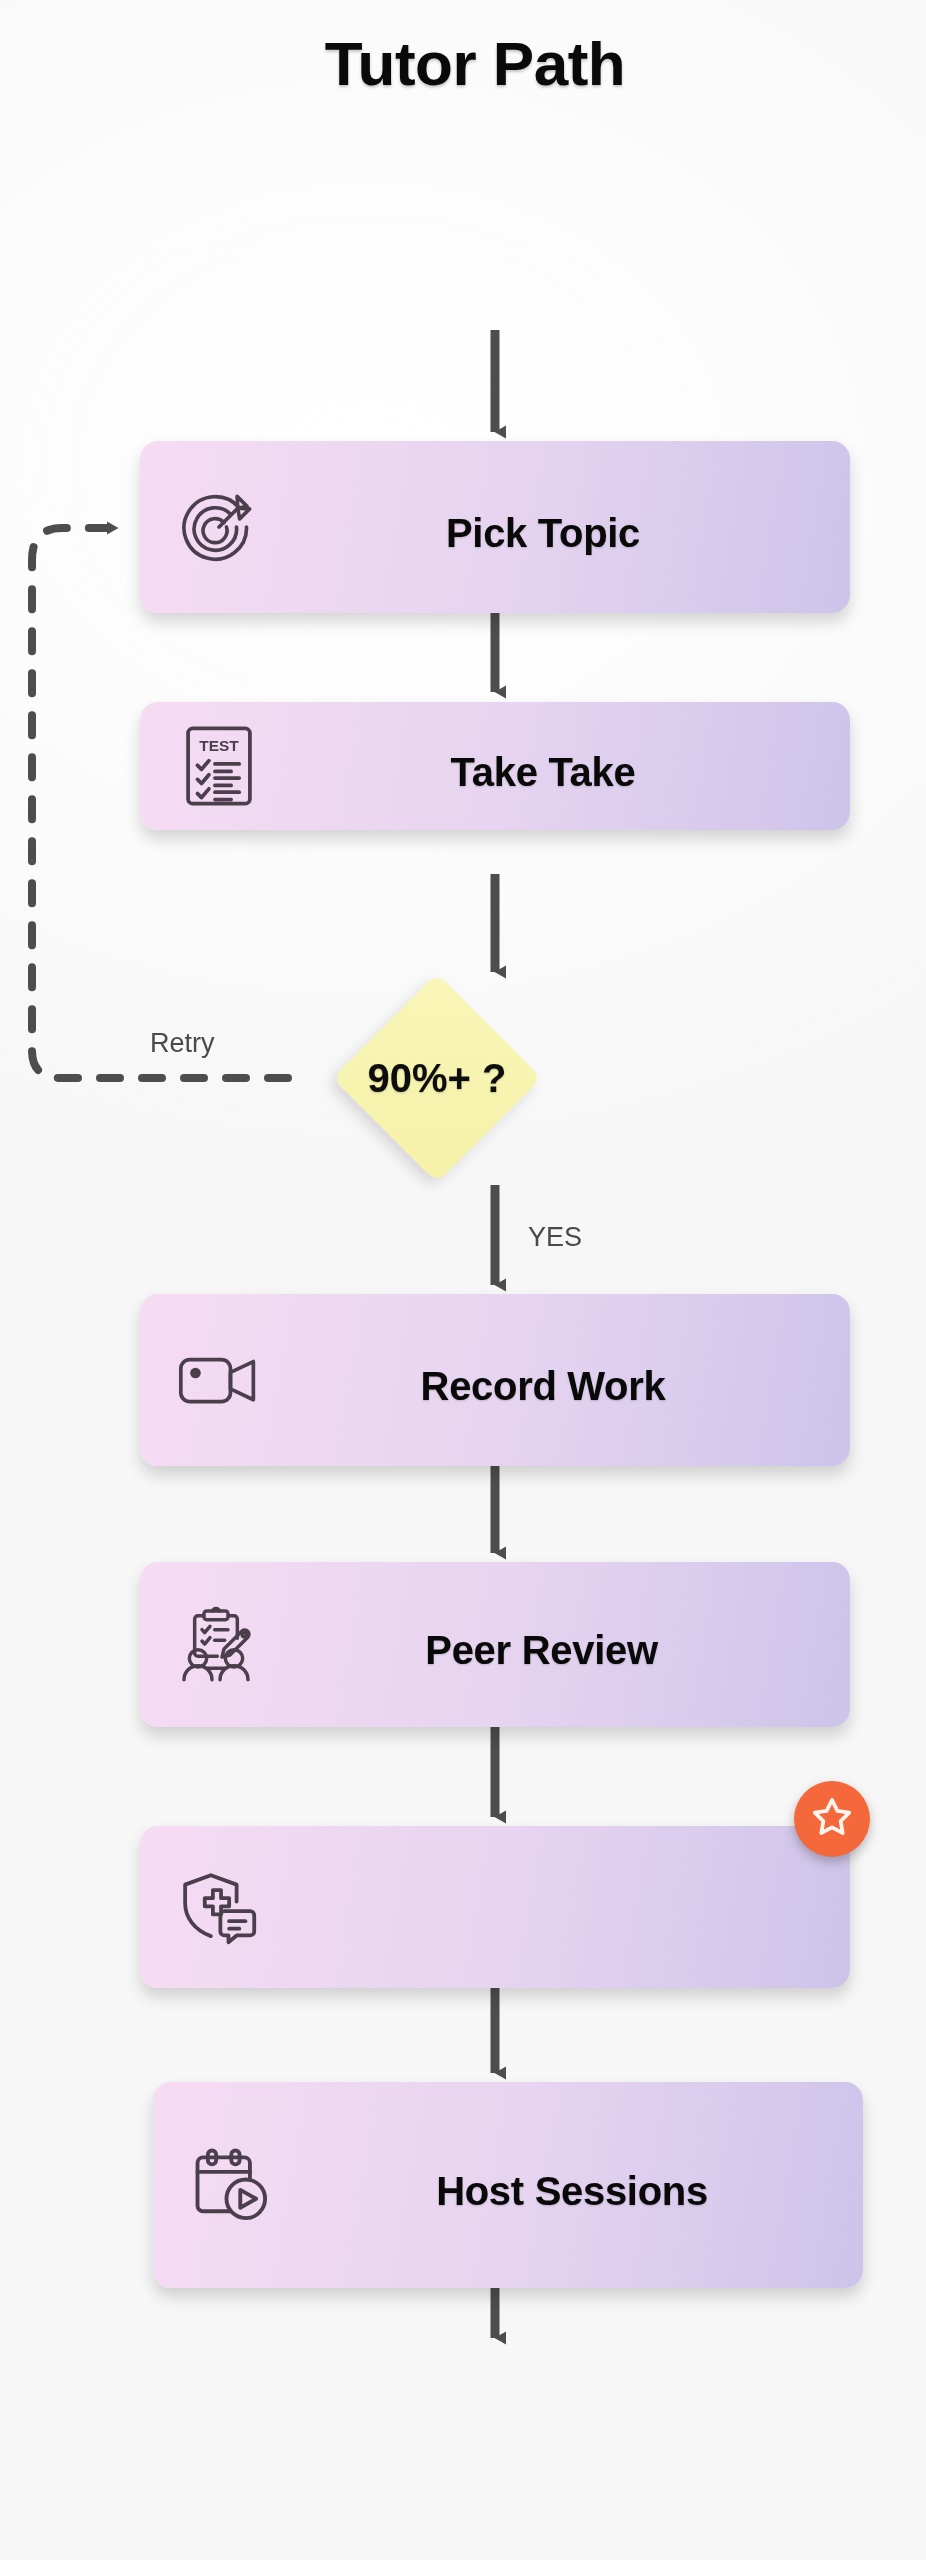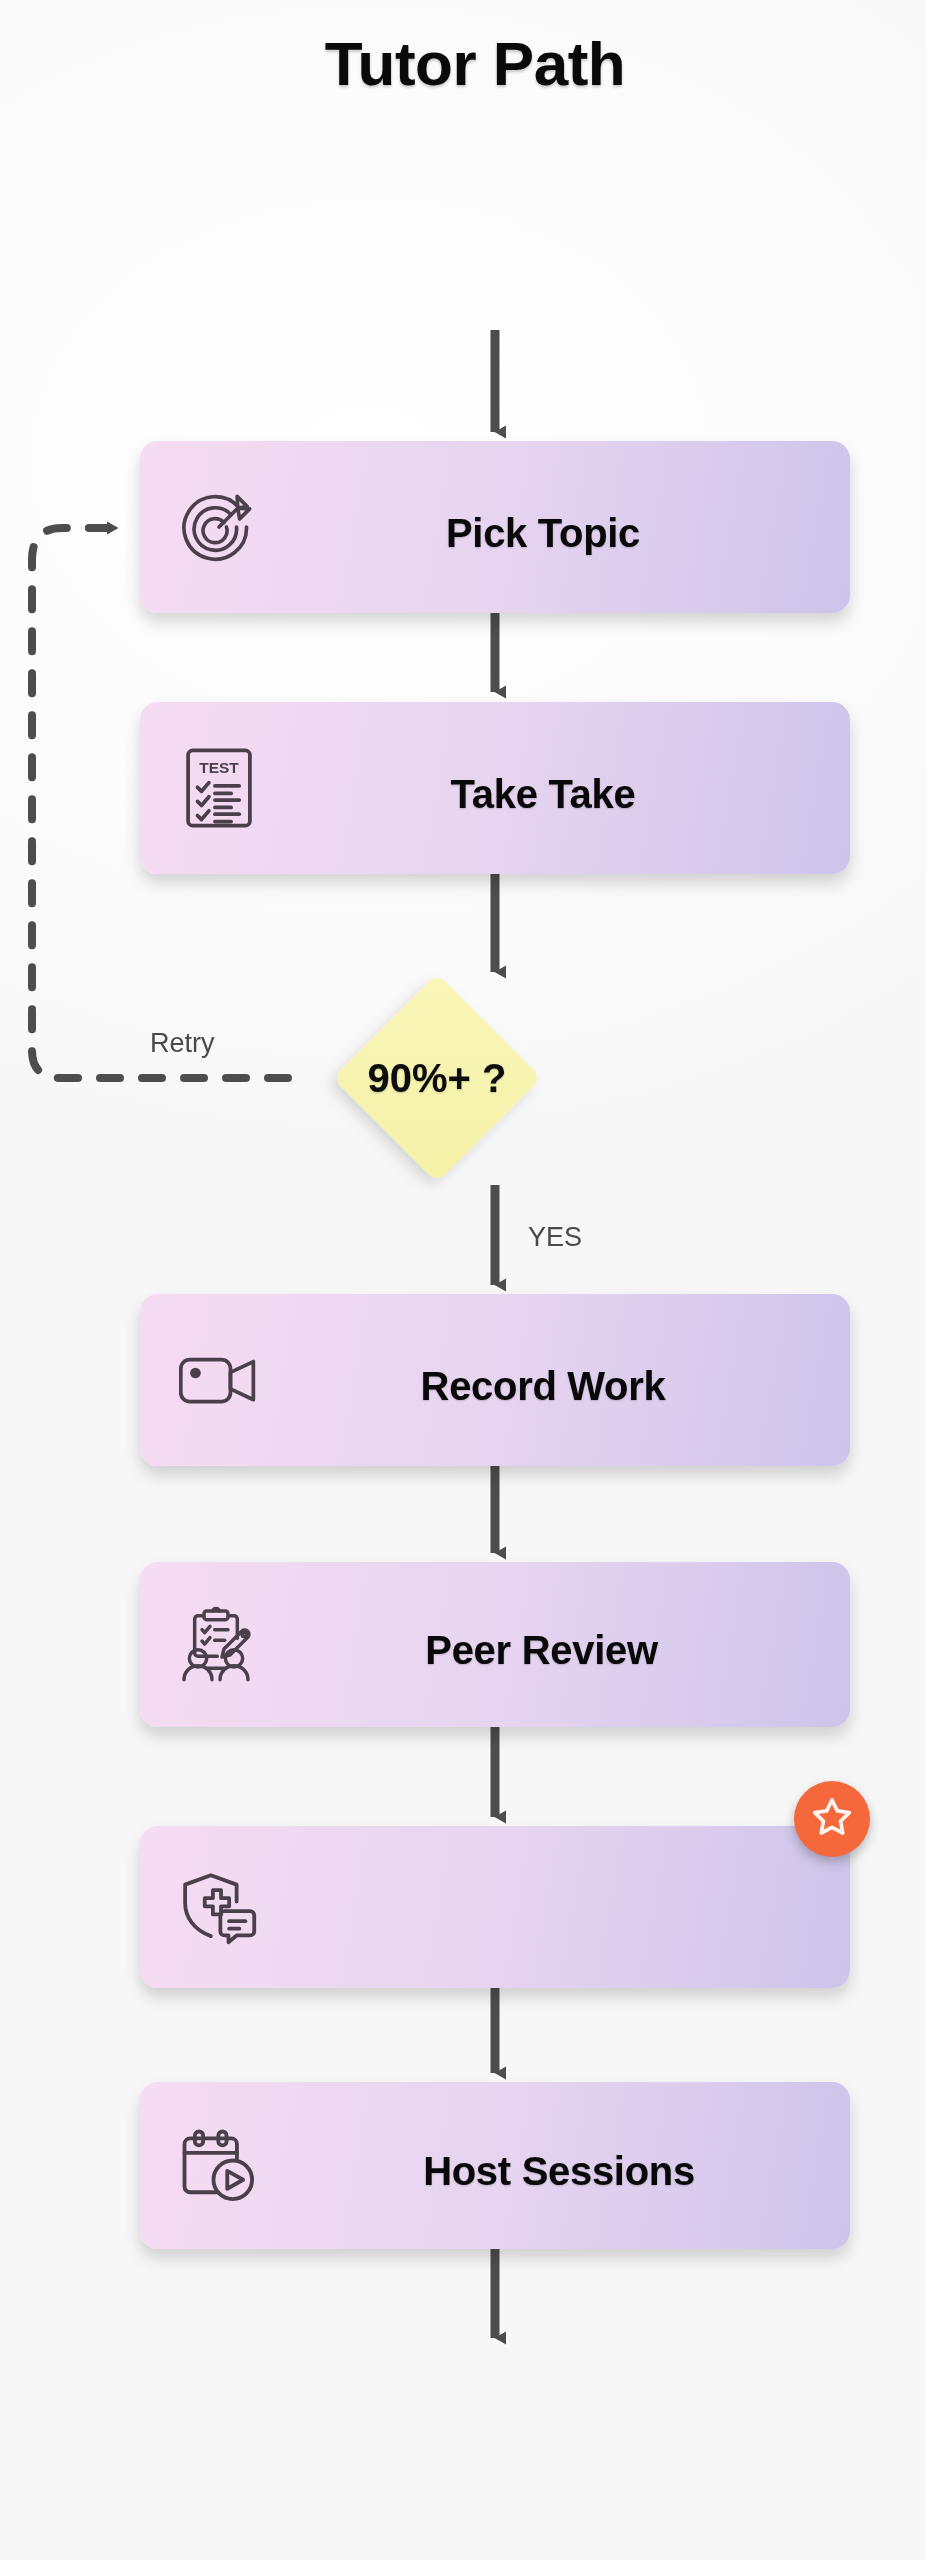--- a/index.html
+++ b/index.html
@@ -172,21 +172,21 @@
         <path d="M41.5 22A17 17 0 1 0 46 32"></path>
         <path d="M36 28.5A9.6 9.6 0 1 0 38 32"></path>
         <path d="M32 32 L47 17"></path>
         <path d="M47 17 L46.5 7.5 L54.5 15.5 L47 17 Z"></path>
         <path d="M47 17 L56.5 17.5 L48.5 25.5 L47 17 Z"></path>
       </svg>
     </span>
     <span class="p-label">Pick Topic</span>
   </div>
 
-  <div class="node process" style="left:140px; top:702px; width:710px; height:172px;
+  <div class="node process" style="left:140px; top:702px; width:710px; height:128px;
               background:linear-gradient(100deg,#f6dcf3 0%,#e6d4f0 52%,#cdc4ea 100%);">
     <span class="p-icon">
       <svg width="78" height="86" viewBox="0 0 56 64" fill="none" stroke="#4b3f4c" stroke-width="2.8" stroke-linecap="round" stroke-linejoin="round">
         <rect x="5" y="4" width="46" height="56" rx="3.5"></rect>
         <text x="28" y="21" font-family="Liberation Sans, sans-serif" font-size="11.5" font-weight="700" fill="#4b3f4c" stroke="none" text-anchor="middle">TEST</text>
         <path d="M12 31.5 L15 34.5 L20.5 28"></path>
         <path d="M25 30.5 H43"></path>
           <path d="M25 36 H37"></path>
         <path d="M12 42 L15 45 L20.5 38.5"></path>
         <path d="M25 41 H43"></path>
@@ -257,21 +257,21 @@
   </div>
 
   <div class="badge" style="left:794px; top:1781px; background:#f4683c;">
     <span>
       <svg width="44" height="44" viewBox="0 0 28 28" fill="none" stroke="#fdf4ee" stroke-width="2.4" stroke-linecap="round" stroke-linejoin="round">
         <path d="M14 3.2 L17.4 10.1 L25 11.2 L19.5 16.6 L20.8 24.2 L14 20.6 L7.2 24.2 L8.5 16.6 L3 11.2 L10.6 10.1 Z"></path>
       </svg>
     </span>
   </div>
 
-  <div class="node process" style="left:140px; top:2082px; width:710px; height:167px;
+  <div class="node process" style="left:153px; top:2082px; width:710px; height:206px;
               background:linear-gradient(100deg,#f6dcf3 0%,#e6d4f0 52%,#cdc4ea 100%);gap:32px;">
     <span class="p-icon">
       <svg width="86" height="80" viewBox="0 0 62 58" fill="none" stroke="#4b3f4c" stroke-width="2.8" stroke-linecap="round" stroke-linejoin="round">
         <path d="M30 48 H10 a4 4 0 0 1 -4 -4 V13 a4 4 0 0 1 4 -4 h30 a4 4 0 0 1 4 4 v12"></path>
         <path d="M6 19.5 H44"></path>
         <rect x="13.5" y="4" width="6" height="10" rx="3"></rect>
         <rect x="30.5" y="4" width="6" height="10" rx="3"></rect>
         <circle cx="41" cy="39" r="14"></circle>
         <path d="M37 32.5 L48.5 39 L37 45.5 Z"></path>
       </svg>

